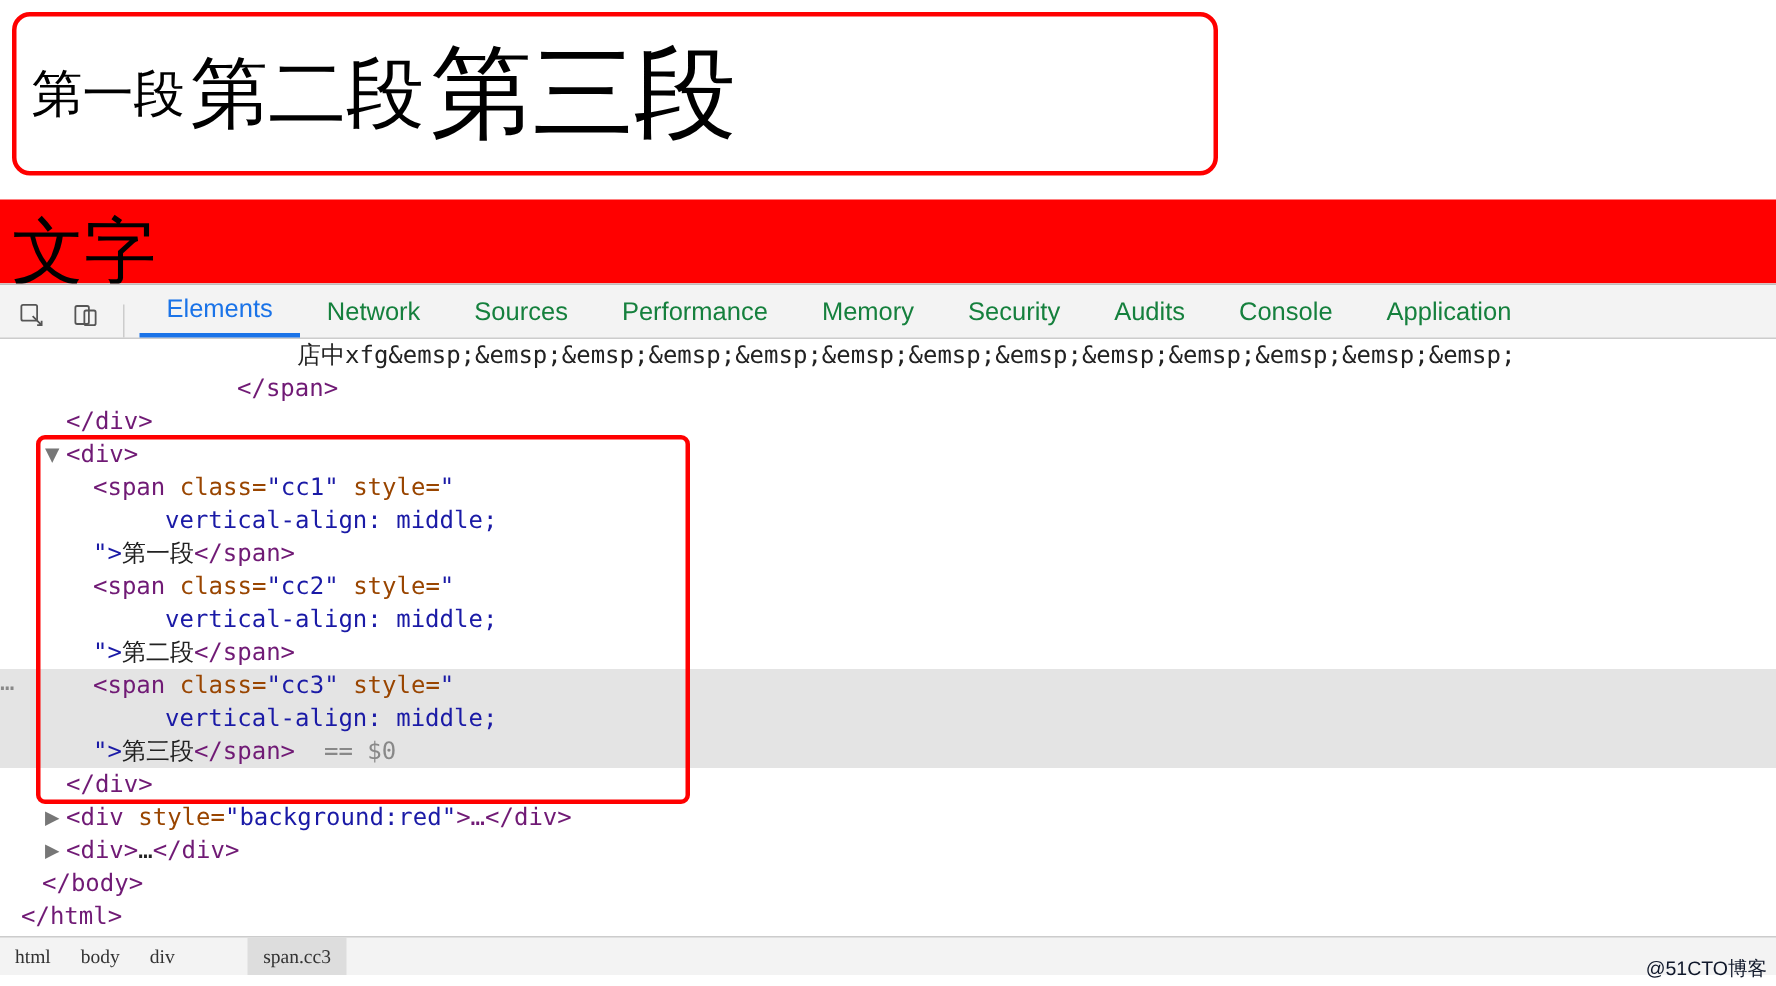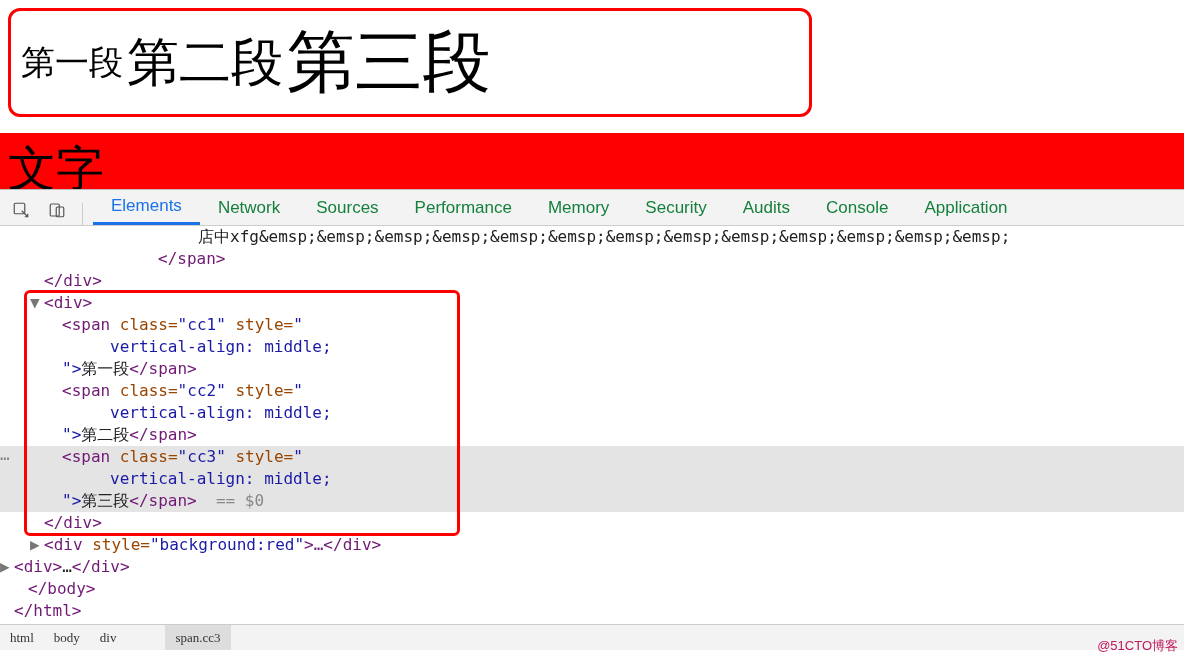--- a/index.html
+++ b/index.html
@@ -40,21 +40,21 @@
   .arrow { color: #777; display: inline-block; width: 14px; }
   .hl-row { background: #e4e4e4; }
 
   .redbox { position: absolute; border: 3px solid #ff0000; border-radius: 6px; pointer-events: none; }
   .ellipsis-gutter { position: absolute; left: 0; color: #888; font-family: Menlo, monospace; }
 
   .breadcrumb { height: 26px; background: #f3f3f3; border-top: 1px solid #ccc; display: flex; align-items: flex-start; font-family: Liberation Serif, serif; font-size: 13px; }
   .crumb { padding: 0 10px; color: #333; height: 100%; display: flex; align-items: center; }
   .crumb.active { background: #ddd; margin-left: 39px; }
 
-  .watermark { position: fixed; right: 6px; bottom: 2px; color: #be185d; font-size: 13px; }
+  .watermark { position: fixed; right: 6px; bottom: 2px; color: #0f172a; font-size: 13px; }
 </style>
 </head>
 <body>
 
 <div class="preview-wrap">
   <span class="seg cc1">第一段</span>
   <span class="seg cc2">第二段</span>
   <span class="seg cc3">第三段</span>
 </div>
 <div class="redband">
@@ -106,21 +106,21 @@
 
     <div class="hl-row">
       <div class="dom-line pad2"><span class="tag">&lt;span</span> <span class="attr">class=</span><span class="val">"cc3"</span> <span class="attr">style=</span><span class="val">"</span></div>
       <div class="dom-line pad3"><span class="val">vertical-align: middle;</span></div>
       <div class="dom-line pad2"><span class="val">"&gt;</span><span class="txt">第三段</span><span class="tag">&lt;/span&gt;</span>  <span class="sel">== $0</span></div>
     </div>
 
     <div class="dom-line pad1"><span class="tag">&lt;/div&gt;</span></div>
 
     <div class="dom-line" style="padding-left:30px;"><span class="arrow">▶</span><span class="tag">&lt;div</span> <span class="attr">style=</span><span class="val">"background:red"</span><span class="tag">&gt;…</span><span class="tag">&lt;/div&gt;</span></div>
-    <div class="dom-line" style=""><span class="arrow">▶</span><span class="tag">&lt;div&gt;</span><span class="txt">…</span><span class="tag">&lt;/div&gt;</span></div>
+    <div class="dom-line" style="padding-left:30px;"><span class="arrow">▶</span><span class="tag">&lt;div&gt;</span><span class="txt">…</span><span class="tag">&lt;/div&gt;</span></div>
     <div class="dom-line" style="padding-left:28px;"><span class="tag">&lt;/body&gt;</span></div>
     <div class="dom-line" style="padding-left:14px;"><span class="tag">&lt;/html&gt;</span></div>
 
     <div class="redbox" style="top:64px; left:24px; width:436px; height:246px;"></div>
     <div class="ellipsis-gutter" style="top:218px;">…</div>
   </div>
 
   <div class="breadcrumb">
     <div class="crumb">html</div>
     <div class="crumb">body</div>

